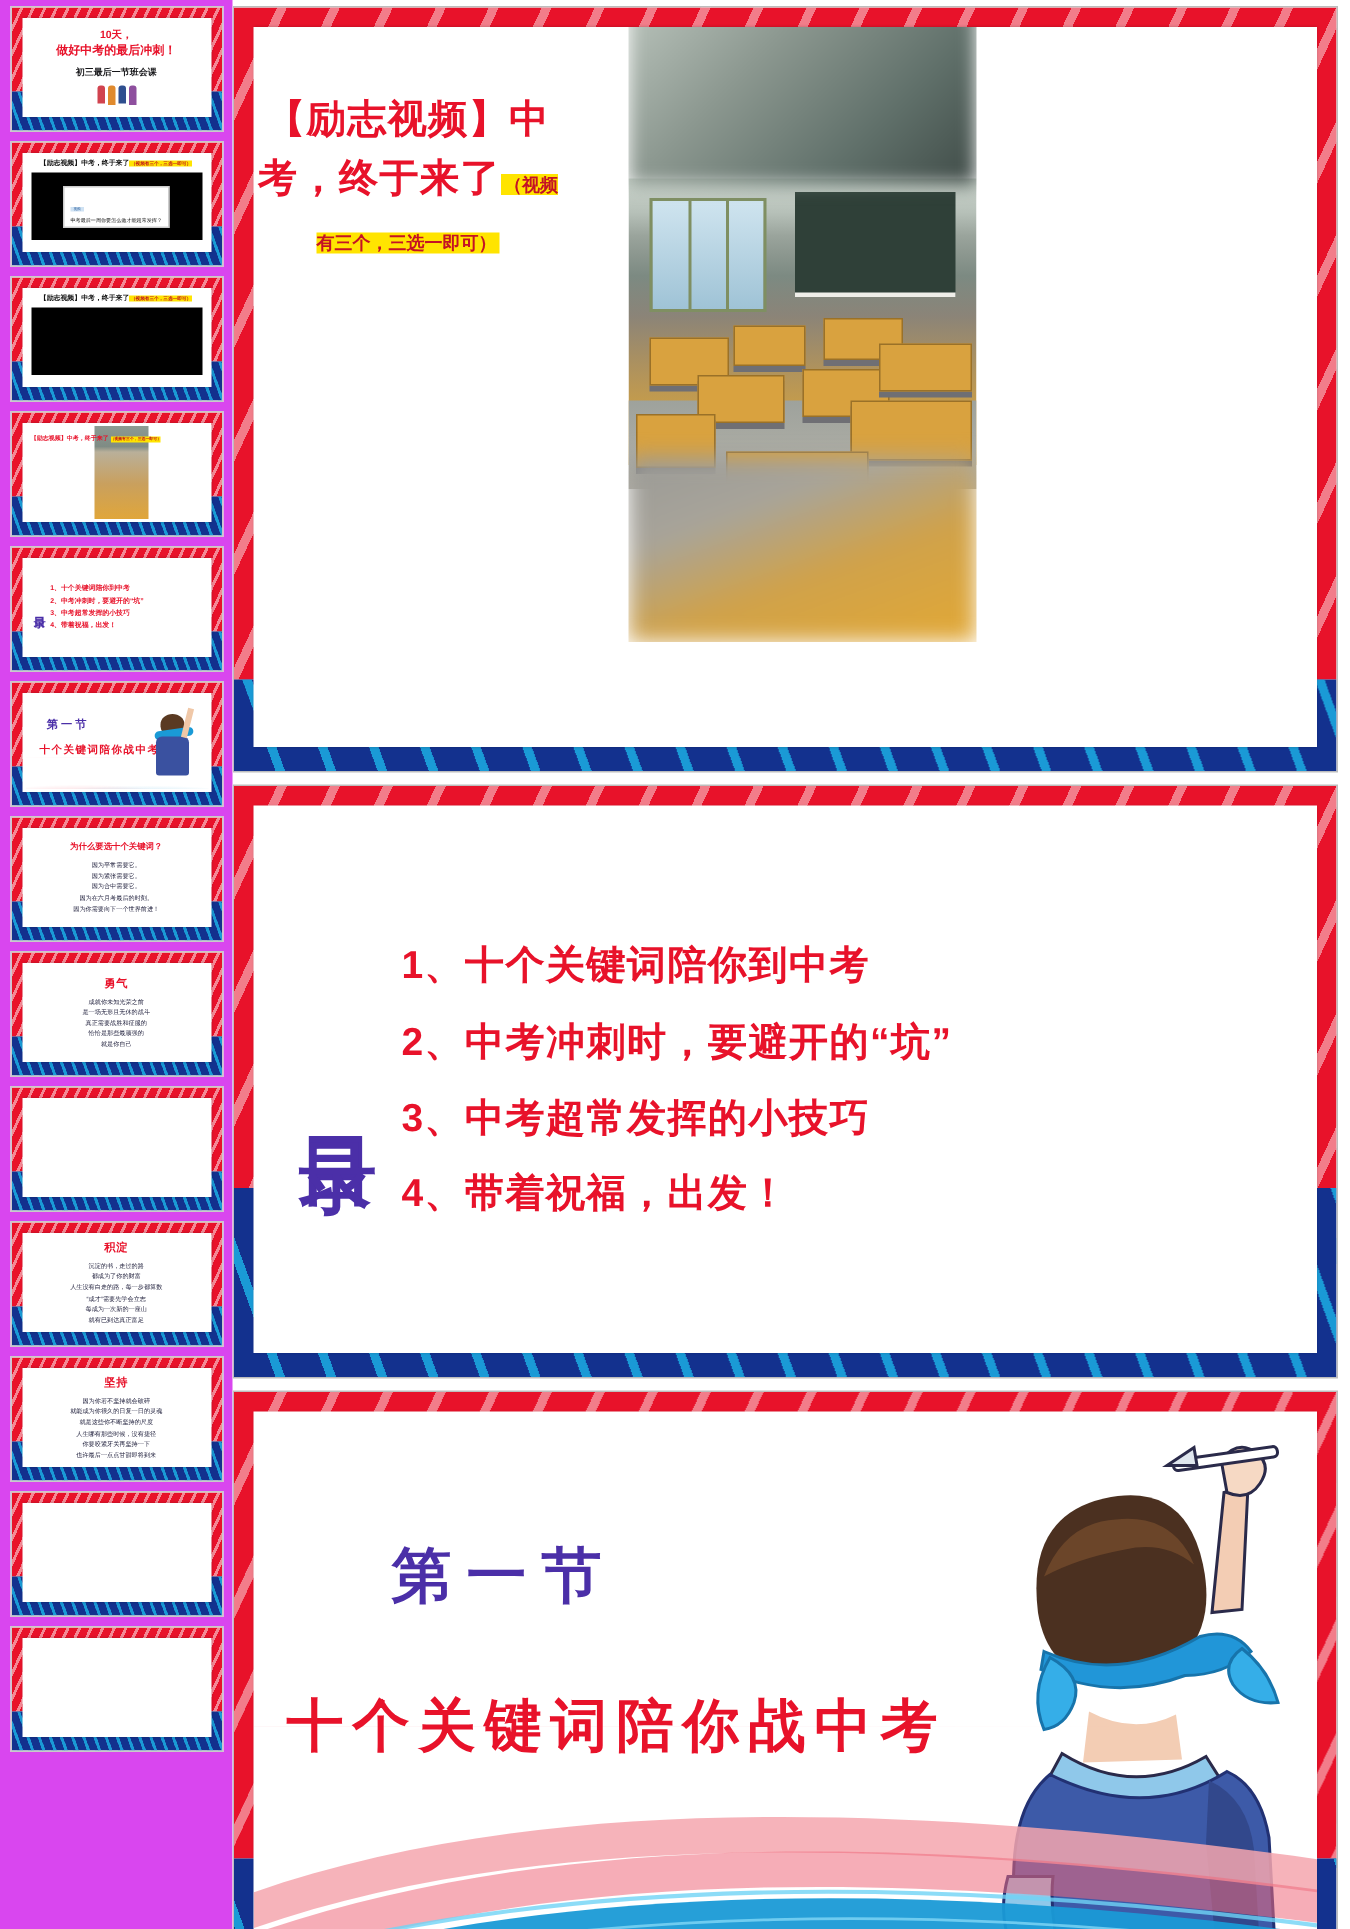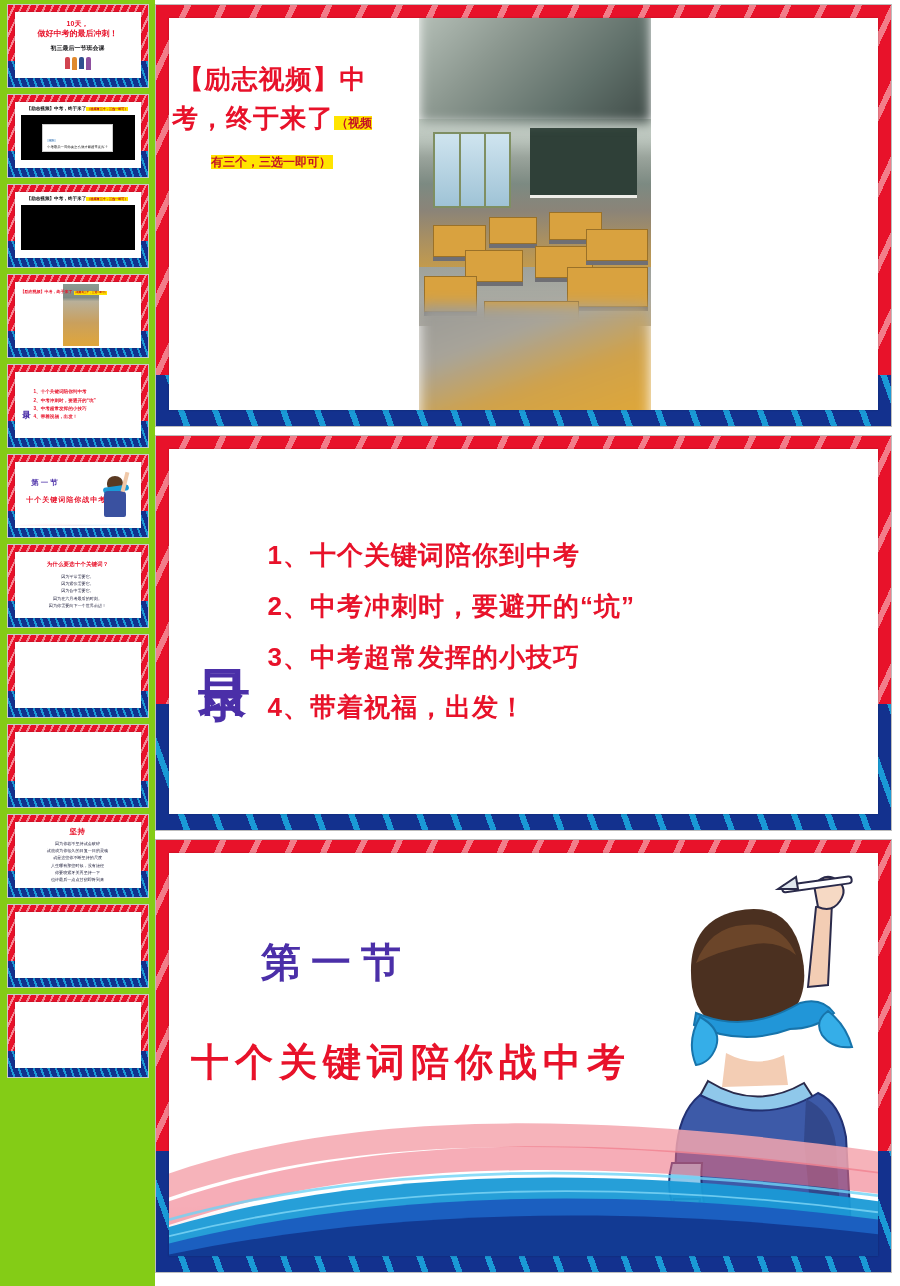--- a/index.html
+++ b/index.html
@@ -19,21 +19,21 @@
     background: #ffffff;
     display: flex;
     flex-direction: row;
     gap: 0;
   }
 
   
   #thumb-rail {
     width: 155px;
     height: 1286px;
-    background: #84cc16;
+    background: #d946ef;
     padding: 4px 0 0 0;
     box-sizing: border-box;
     display: flex;
     flex-direction: column;
     align-items: center;
     gap: 6px;
     overflow: hidden;
   }
   .thumb {
     position: relative;
@@ -238,21 +238,21 @@
   }
   .big-slide {
     position: relative;
     width: 737px;
     flex: 0 0 auto;
     background: #fff;
     overflow: hidden;
     border: 1px solid #bdbdbd;
     box-sizing: border-box;
   }
-  #slide-1 { height: 423px; }
+  #slide-1 { height: 511px; }
   #slide-2 { height: 396px; }
   #slide-3 { height: 434px; }
 
   .big-slide .frame-white { left: 13px; top: 13px; right: 13px; bottom: 16px; }
 
   
   #slide-1 .frame-red  { height: 88%; }
   #slide-1 .frame-blue { height: 12%; }
   .s1-content { position: absolute; left: 13px; top: 13px; right: 13px; bottom: 16px; overflow: hidden; }
   .s1-title {
@@ -476,28 +476,50 @@
         <div class="t-line">因为合中需要它。</div>
         <div class="t-line">因为在六月考最后的时刻。</div>
         <div class="t-line">因为你需要向下一个世界前进！</div>
       </div>
     </div>
 
     <div class="thumb">
       <div class="frame-red"></div>
       <div class="frame-blue"></div>
       <div class="frame-white"></div>
-    </div>
-
-    <div class="thumb">
-      <div class="frame-red"></div>
-      <div class="frame-blue"></div>
-      <div class="frame-white"></div>
-    </div>
-
+      <div class="thumb-body">
+        <div class="t-kw">勇气</div>
+        <div class="t-line">成就你未知光荣之前</div>
+        <div class="t-line">是一场无形且无休的战斗</div>
+        <div class="t-line">真正需要战胜和征服的</div>
+        <div class="t-line">恰恰是那些最顽强的</div>
+        <div class="t-line">就是你自己</div>
+      </div>
+    </div>
+
+    <div class="thumb">
+      <div class="frame-red"></div>
+      <div class="frame-blue"></div>
+      <div class="frame-white"></div>
+    </div>
+
+    <div class="thumb">
+      <div class="frame-red"></div>
+      <div class="frame-blue"></div>
+      <div class="frame-white"></div>
+      <div class="thumb-body">
+        <div class="t-kw">积淀</div>
+        <div class="t-line">沉淀的书，走过的路</div>
+        <div class="t-line">都成为了你的财富</div>
+        <div class="t-line">人生没有白走的路，每一步都算数</div>
+        <div class="t-line">“成才”需要先学会立志</div>
+        <div class="t-line">每成为一次新的一座山</div>
+        <div class="t-line">就有已到达真正富足</div>
+      </div>
+    </div>
 
     <div class="thumb">
       <div class="frame-red"></div>
       <div class="frame-blue"></div>
       <div class="frame-white"></div>
       <div class="thumb-body">
         <div class="t-kw">坚持</div>
         <div class="t-line">因为你若不坚持就会破碎</div>
         <div class="t-line">就能成为你很久的日复一日的灵魂</div>
         <div class="t-line">就是这些你不断坚持的尺度</div>

